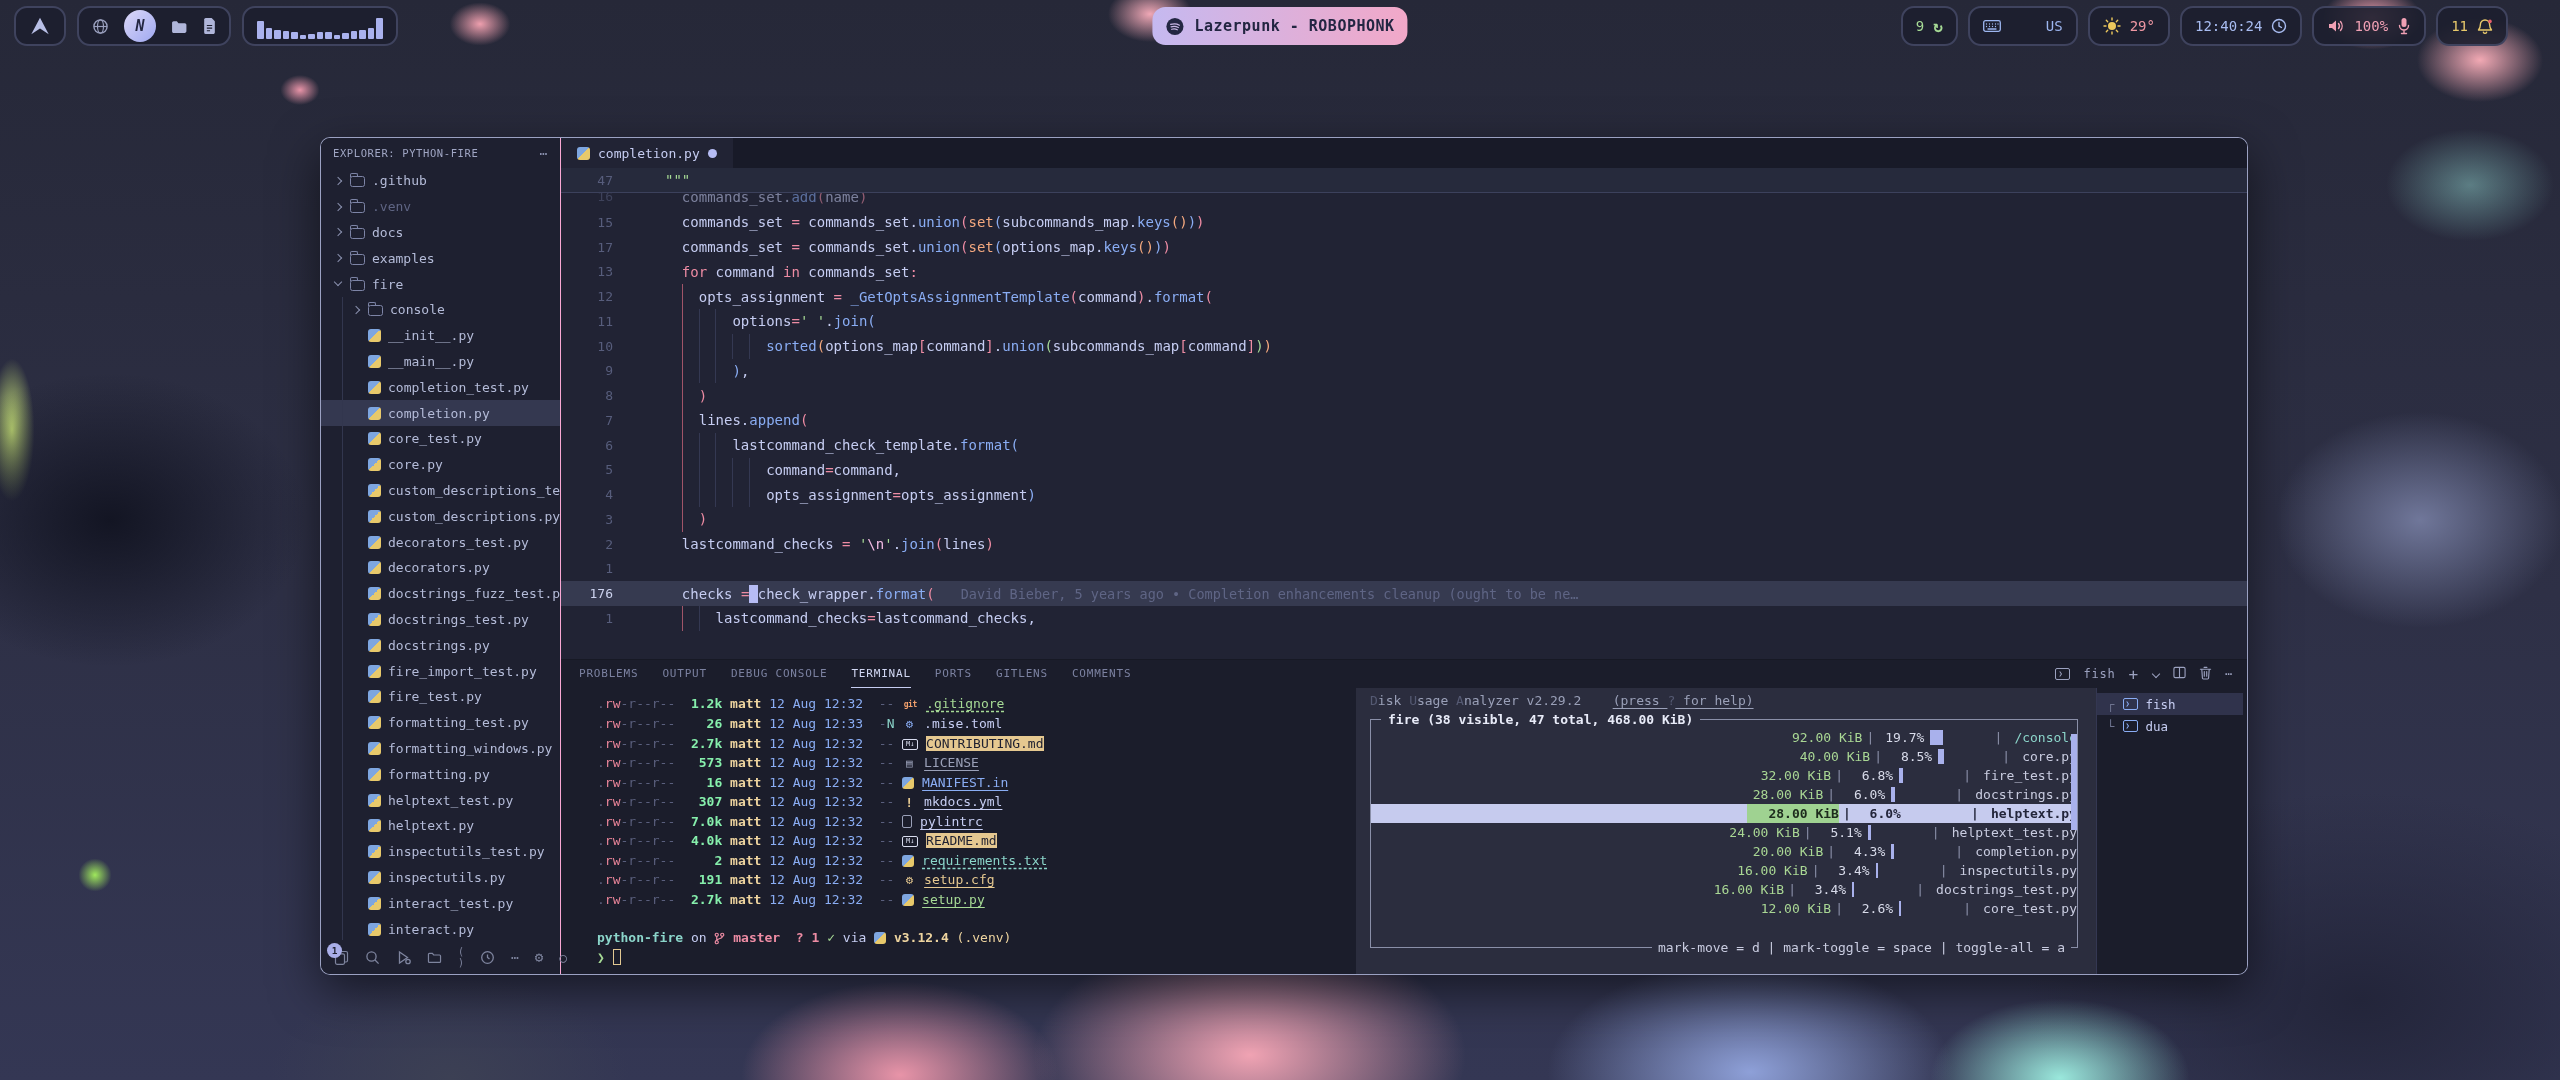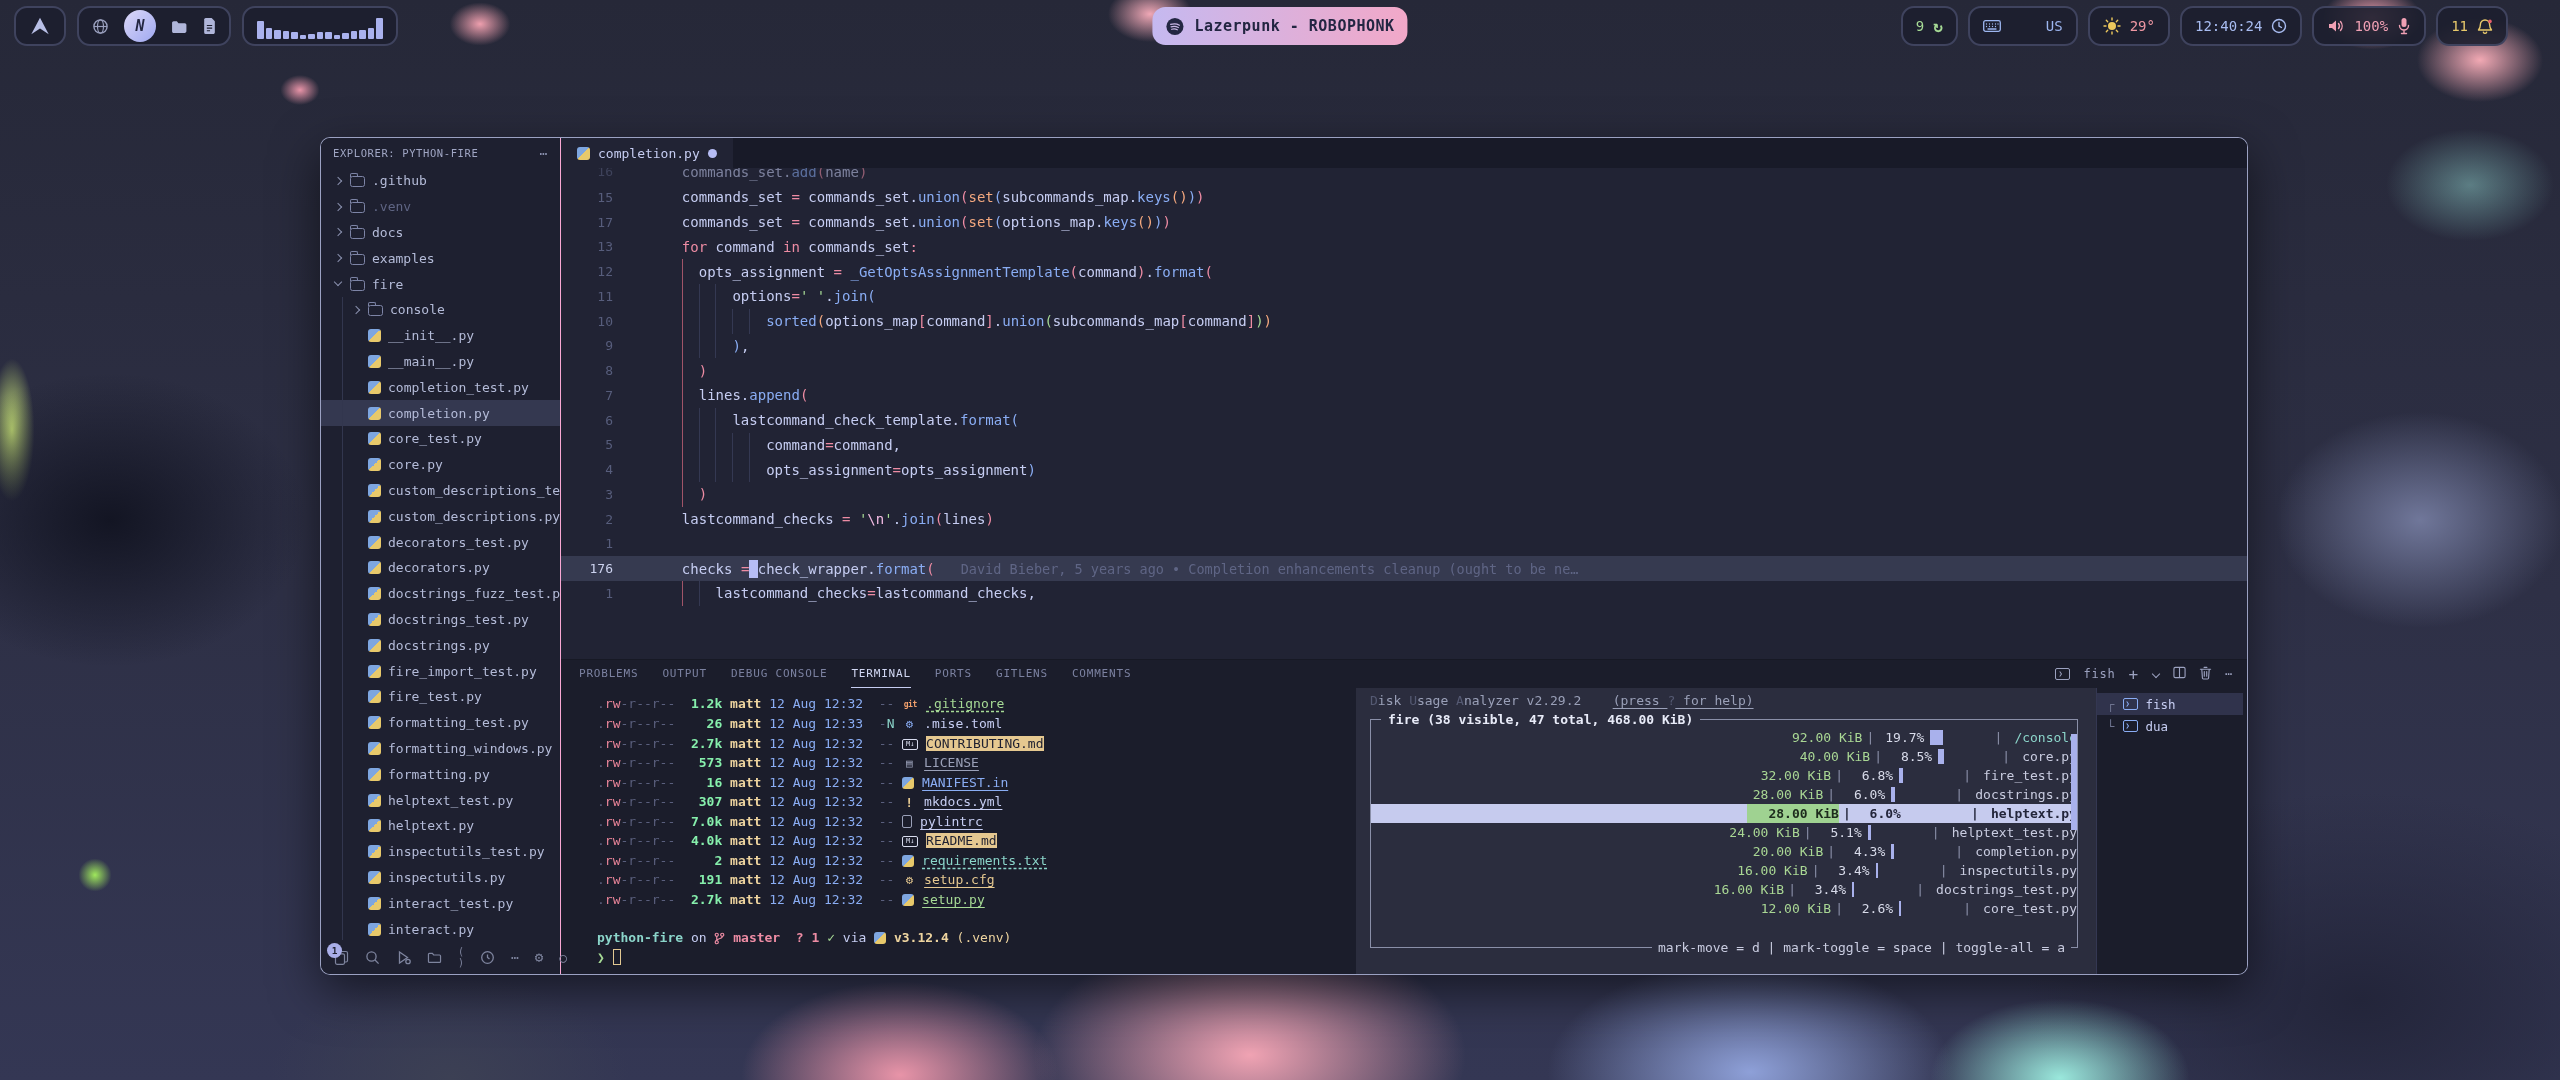--- a/index.html
+++ b/index.html
@@ -510,20 +510,24 @@
   <div class="main">
     <div class="tabbar">
       <div class="tab">
         <span class="pyico"></span>
         <span>completion.py</span>
         <span class="dot"></span>
       </div>
     </div>
     <div class="editor">
       <div>
+          <div class="cl sticky">
+            <span class="gut">47</span>
+            <span class="codeln"><span class="sg-s">"""</span></span>
+          </div>
           <div class="cl clip">
             <span class="gut">16</span>
             <span class="codeln"><span class="sg-v">  </span><span class="sg-v">commands_set.</span><span class="sg-f">add</span><span class="sg-p1">(</span><span class="sg-v">name</span><span class="sg-p1">)</span></span>
           </div>
           <div class="cl">
             <span class="gut">15</span>
             <span class="codeln"><span class="sg-v">  </span><span class="sg-v">commands_set </span><span class="sg-o">=</span><span class="sg-v"> commands_set.</span><span class="sg-f">union</span><span class="sg-p1">(</span><span class="sg-b">set</span><span class="sg-p2">(</span><span class="sg-v">subcommands_map.</span><span class="sg-f">keys</span><span class="sg-p3">()</span><span class="sg-p2">)</span><span class="sg-p1">)</span></span>
           </div>
           <div class="cl">
             <span class="gut">17</span>

